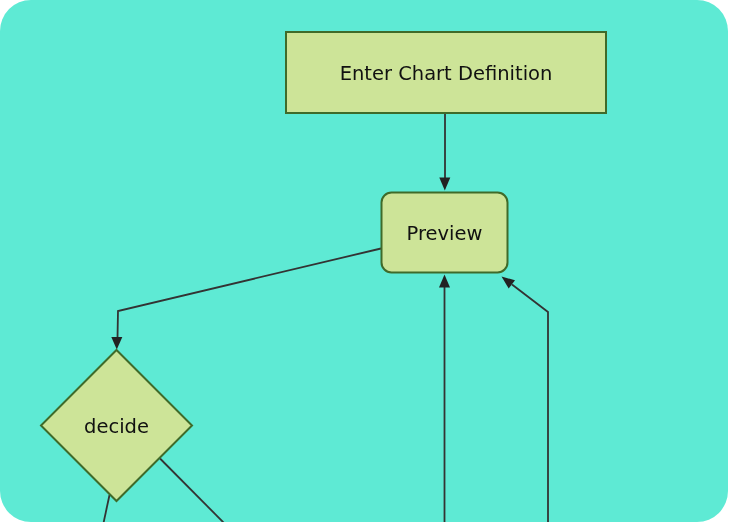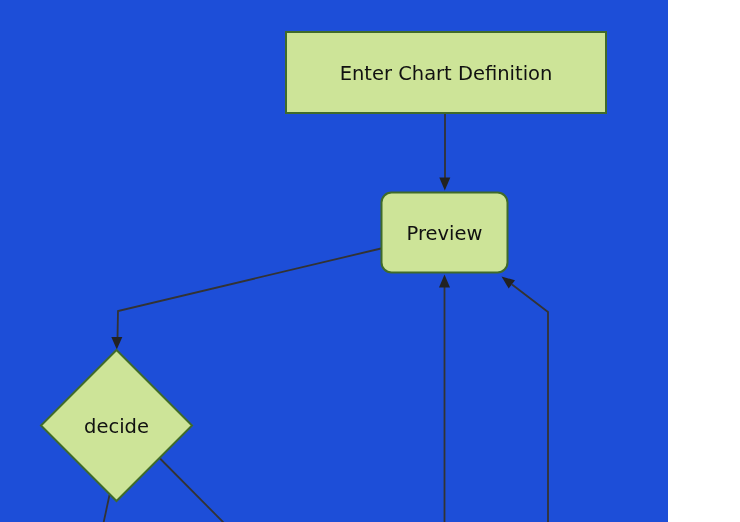--- a/index.html
+++ b/index.html
@@ -2,25 +2,26 @@
 <html><head>
 <meta charset="utf-8">
 <style>
   html, body {
     margin: 0;
     padding: 0;
     background: #ffffff;
   }
   .canvas {
     position: relative;
-    width: 668px;
+    width: 728px;
     height: 522px;
-    background: #1d4ed8;
+    background: #5eead4;
     overflow: hidden;
     font-family: "DejaVu Sans", "Liberation Sans", sans-serif;
+    border-radius: 31px;
   }
   svg { display: block; }
   .edge {
     fill: none;
     stroke: #333333;
     stroke-width: 1.8;
   }
   .arrowhead {
     fill: #222222;
     stroke: none;

